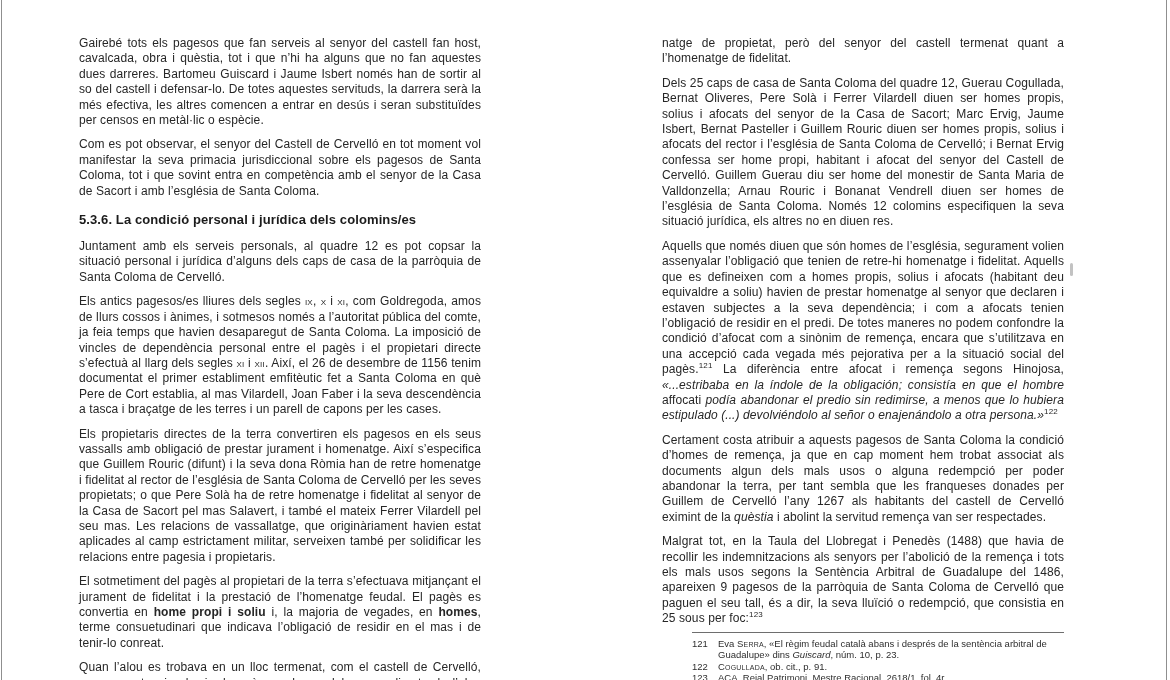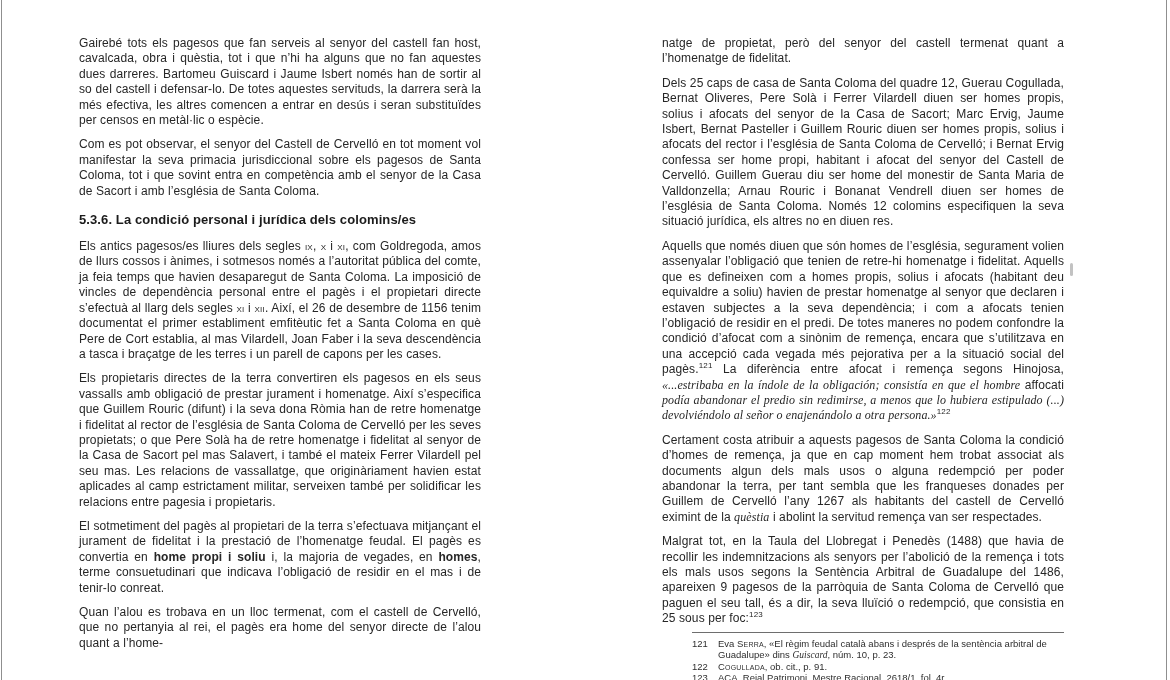--- a/index.html
+++ b/index.html
@@ -50,21 +50,21 @@
   h2.section-heading {
     font-size: 13px;
     line-height: 16px;
     font-weight: bold;
     color: #1b1b1b;
     margin: 13px 0 11px 0;
     text-align: left;
     letter-spacing: 0.1px;
   }
   b { font-weight: bold; }
-  i { font-style: italic; font-family: Liberation Serif, serif; }
+  i { font-style: italic; }
   sup {
     font-size: 8px;
     line-height: 0;
     vertical-align: super;
     letter-spacing: 0.2px;
   }
   .sc {
     font-variant: small-caps;
     letter-spacing: 0.2px;
     text-align: right;
@@ -105,20 +105,21 @@
   <div class="page-edge left"></div>
   <div class="page-edge right"></div>
   <div class="scan-artifact"></div>
 
   <div class="col left">
     <p class="body-par">Gairebé tots els pagesos que fan serveis al senyor del castell fan host, cavalcada, obra i quèstia, tot i que n’hi ha alguns que no fan aquestes dues darreres. Bartomeu Guiscard i Jaume Isbert només han de sortir al so del castell i defensar-lo. De totes aquestes servituds, la darrera serà la més efectiva, les altres comencen a entrar en desús i seran substituïdes per censos en metàl·lic o espècie.</p>
     <p class="body-par">Com es pot observar, el senyor del Castell de Cervelló en tot moment vol manifestar la seva primacia jurisdiccional sobre els pagesos de Santa Coloma, tot i que sovint entra en competència amb el senyor de la Casa de Sacort i amb l’església de Santa Coloma.</p>
 
     <h2 class="section-heading">5.3.6. La condició personal i jurídica dels colomins/es</h2>
 
+    <p class="body-par">Juntament amb els serveis personals, al quadre 12 es pot copsar la situació personal i jurídica d’alguns dels caps de casa de la parròquia de Santa Coloma de Cervelló.</p>
     <p class="body-par">Els antics pagesos/es lliures dels segles <span class="sc">ix, x</span> i <span class="sc">xi</span>, com Goldregoda, amos de llurs cossos i ànimes, i sotmesos només a l’autoritat pública del comte, ja feia temps que havien desaparegut de Santa Coloma. La imposició de vincles de dependència personal entre el pagès i el propietari directe s’efectuà al llarg dels segles <span class="sc">xi</span> i <span class="sc">xii</span>. Així, el 26 de desembre de 1156 tenim documentat el primer establiment emfitèutic fet a Santa Coloma en què Pere de Cort establia, al mas Vilardell, Joan Faber i la seva descendència a tasca i braçatge de les terres i un parell de capons per les cases.</p>
     <p class="body-par">Els propietaris directes de la terra convertiren els pagesos en els seus vassalls amb obligació de prestar jurament i homenatge. Així s’especifica que Guillem Rouric (difunt) i la seva dona Ròmia han de retre homenatge i fidelitat al rector de l’església de Santa Coloma de Cervelló per les seves propietats; o que Pere Solà ha de retre homenatge i fidelitat al senyor de la Casa de Sacort pel mas Salavert, i també el mateix Ferrer Vilardell pel seu mas. Les relacions de vassallatge, que originàriament havien estat aplicades al camp estrictament militar, serveixen també per solidificar les relacions entre pagesia i propietaris.</p>
     <p class="body-par">El sotmetiment del pagès al propietari de la terra s’efectuava mitjançant el jurament de fidelitat i la prestació de l’homenatge feudal. El pagès es convertia en <b>home propi i soliu</b> i, la majoria de vegades, en <b>homes</b>, terme consuetudinari que indicava l’obligació de residir en el mas i de tenir-lo conreat.</p>
     <p class="body-par">Quan l’alou es trobava en un lloc termenat, com el castell de Cervelló, que no pertanyia al rei, el pagès era home del senyor directe de l’alou quant a l’home-</p>
   </div>
 
   <div class="col right">
     <p class="body-par">natge de propietat, però del senyor del castell termenat quant a l’homenatge de fidelitat.</p>
     <p class="body-par">Dels 25 caps de casa de Santa Coloma del quadre 12, Guerau Cogullada, Bernat Oliveres, Pere Solà i Ferrer Vilardell diuen ser homes propis, solius i afocats del senyor de la Casa de Sacort; Marc Ervig, Jaume Isbert, Bernat Pasteller i Guillem Rouric diuen ser homes propis, solius i afocats del rector i l’església de Santa Coloma de Cervelló; i Bernat Ervig confessa ser home propi, habitant i afocat del senyor del Castell de Cervelló. Guillem Guerau diu ser home del monestir de Santa Maria de Valldonzella; Arnau Rouric i Bonanat Vendrell diuen ser homes de l’església de Santa Coloma. Només 12 colomins especifiquen la seva situació jurídica, els altres no en diuen res.</p>
     <p class="body-par">Aquells que només diuen que són homes de l’església, segurament volien assenyalar l’obligació que tenien de retre-hi homenatge i fidelitat. Aquells que es defineixen com a homes propis, solius i afocats (habitant deu equivaldre a soliu) havien de prestar homenatge al senyor que declaren i estaven subjectes a la seva dependència; i com a afocats tenien l’obligació de residir en el predi. De totes maneres no podem confondre la condició d’afocat com a sinònim de remença, encara que s’utilitzava en una accepció cada vegada més pejorativa per a la situació social del pagès.<sup>121</sup> La diferència entre afocat i remença segons Hinojosa, <i>«...estribaba en la índole de la obligación; consistía en que el hombre </i>affocati<i> podía abandonar el predio sin redimirse, a menos que lo hubiera estipulado (...) devolviéndolo al señor o enajenándolo a otra persona.»</i><sup>122</sup></p>

